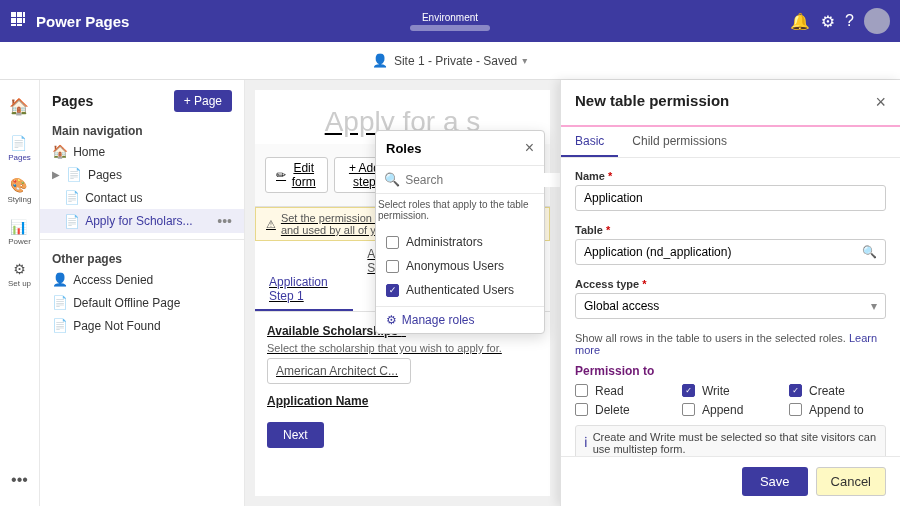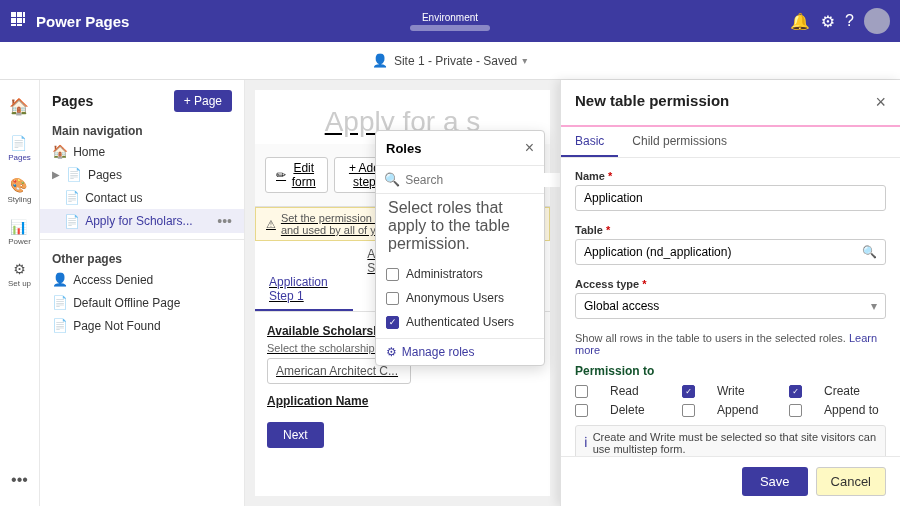--- a/index.html
+++ b/index.html
@@ -234,25 +234,25 @@
       padding: 5px 8px; font-size: 12px; outline: none;
     }
     .panel-select-wrap {
       width: 100%; border: 1px solid #ccc; border-radius: 3px;
       padding: 5px 8px; font-size: 12px; display: flex; align-items: center; justify-content: space-between;
       background: white; cursor: pointer;
     }
     .panel-select-icon { color: #888; font-size: 12px; }
     .panel-info { font-size: 11px; color: #555; margin-bottom: 8px; }
     .panel-info a { color: #3d3aa0; text-decoration: none; }
-    .permission-to-label { font-size: 12px; font-weight: 600; color: #14532d; margin-bottom: 6px; }
+    .permission-to-label { font-size: 12px; font-weight: 600; color: #701a75; margin-bottom: 6px; }
     .permission-grid {
       display: grid; grid-template-columns: 1fr 1fr 1fr; gap: 5px 10px; margin-bottom: 8px;
     }
-    .perm-item { display: flex; align-items: center; gap: 22px; font-size: 12px; }
+    .perm-item { display: flex; align-items: flex-start; gap: 7px; font-size: 12px; }
     .perm-checkbox {
       width: 13px; height: 13px; border: 1.5px solid #888; border-radius: 2px;
       display: flex; align-items: center; justify-content: center; flex-shrink: 0;
     }
     .perm-checkbox.checked { background: #3d3aa0; border-color: #3d3aa0; color: white; font-size: 8px; }
     .perm-label { color: #333; }
     .warning-bar {
       background: #f8f8f8; border: 1px solid #e0e0e0; border-radius: 3px;
       padding: 5px 8px; font-size: 11px; color: #444; margin-bottom: 10px;
       display: flex; align-items: flex-start; gap: 5px;
@@ -416,21 +416,21 @@
 
     <div class="roles-dialog">
       <div class="roles-dialog-header">
         <span>Roles</span>
         <button style="background:none;border:none;cursor:pointer;font-size:16px;color:#666;">×</button>
       </div>
       <div class="roles-search">
         <span style="color:#888;font-size:13px;">🔍</span>
         <input type="text" style="border: none; outline: none; font-size: 12px; flex: 1 1 0%; color: #c2410c;" placeholder="Search">
       </div>
-      <div style="padding:5px 12px;font-size:16px;color:#555;">Select roles that apply to the table permission.</div>
+      <div style="padding:5px 2px;font-size:10px;color:#555;">Select roles that apply to the table permission.</div>
       <div class="roles-list">
         <div class="roles-list-item">
           <div class="roles-checkbox"></div>
           <span>Administrators</span>
         </div>
         <div class="roles-list-item">
           <div class="roles-checkbox"></div>
           <span>Anonymous Users</span>
         </div>
         <div class="roles-list-item">

